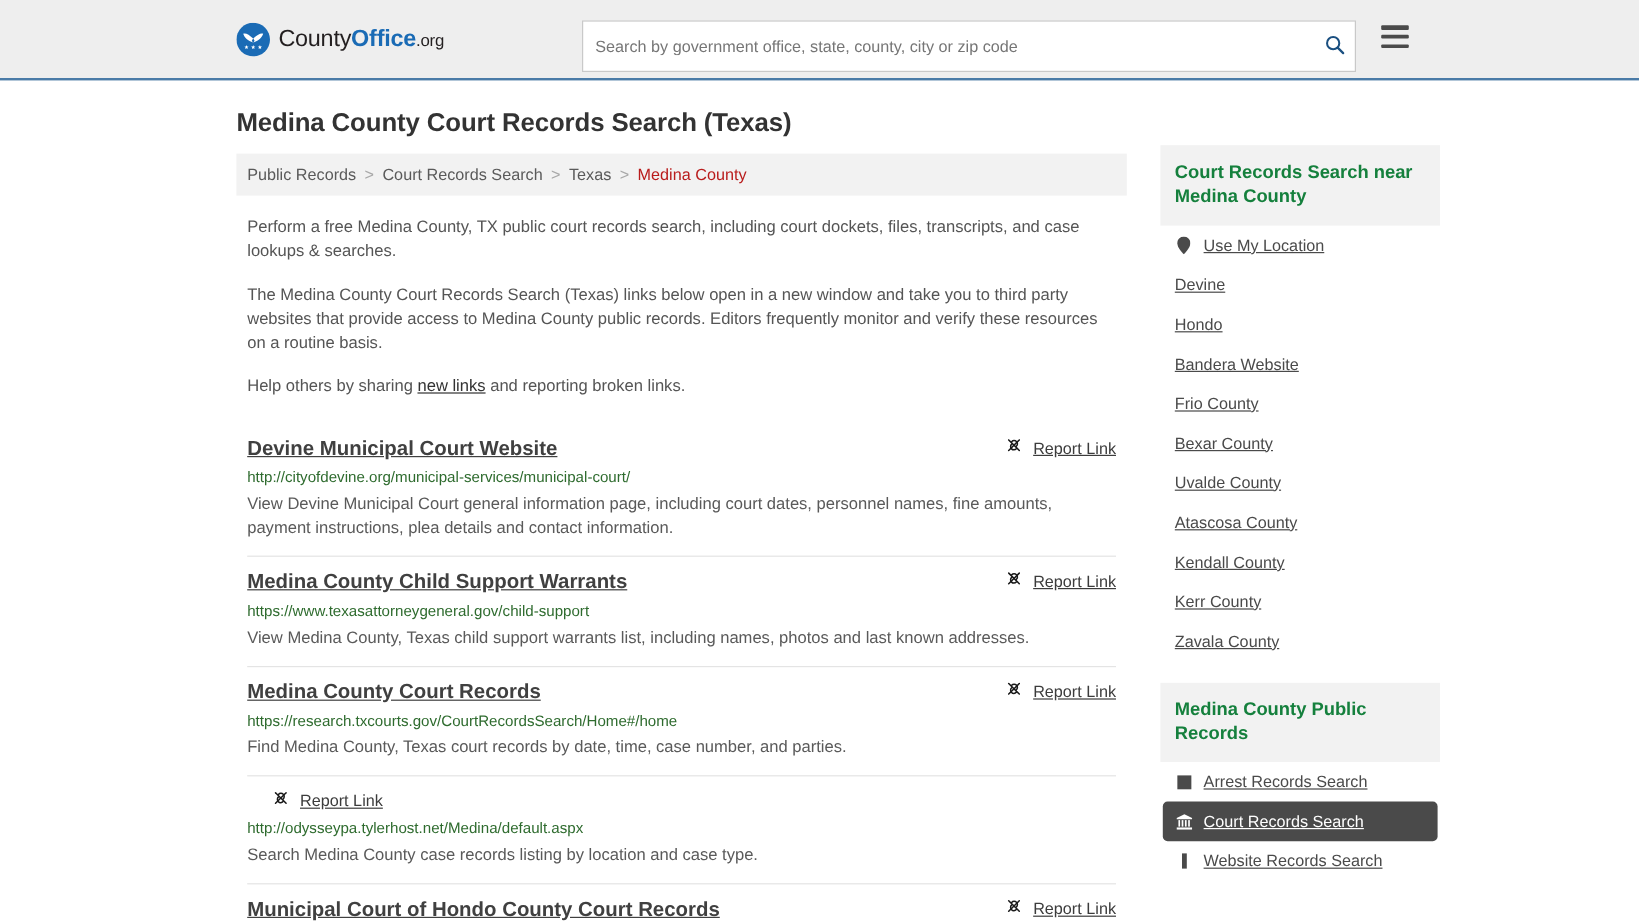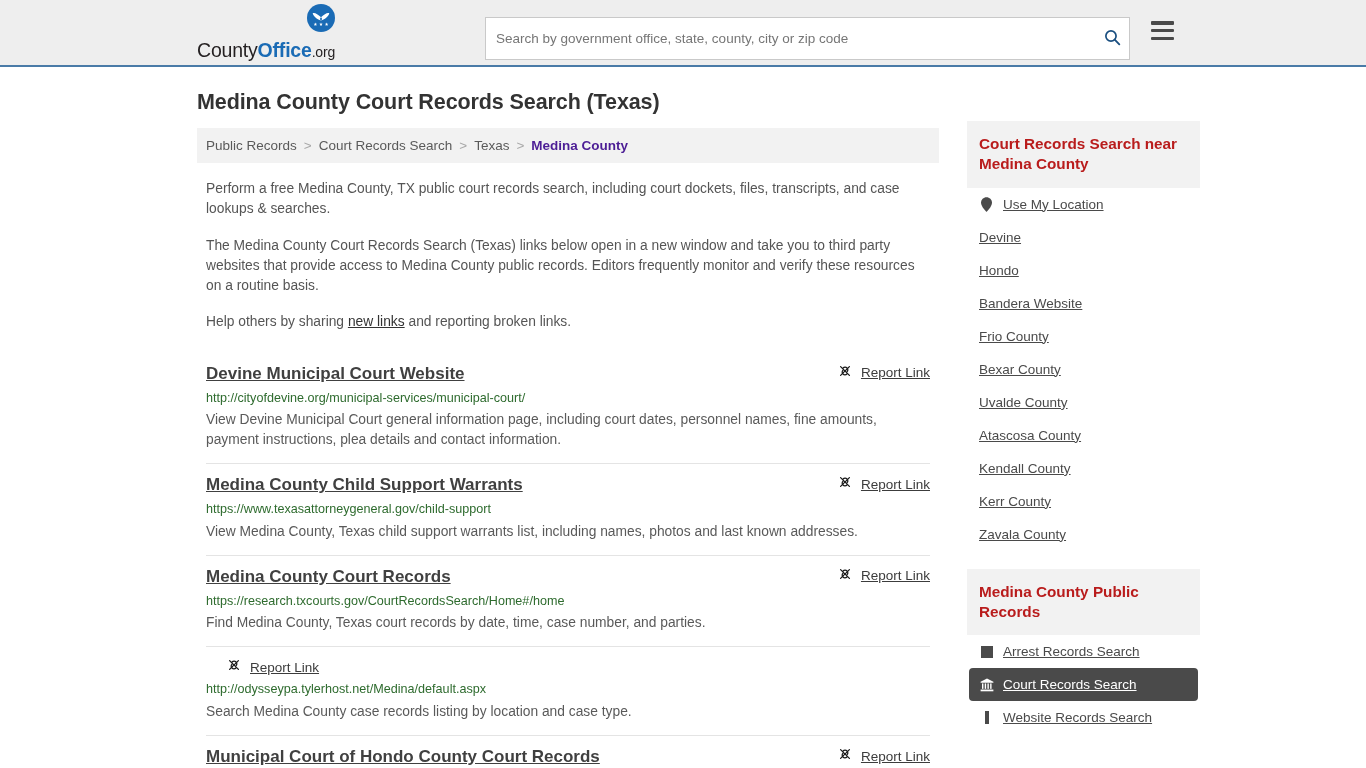--- a/index.html
+++ b/index.html
@@ -16,25 +16,24 @@
   .site-header {
     height: 67px;
     background: #eeeeee;
     border-bottom: 2px solid #4a7ba7;
     display: flex;
     align-items: center;
     position: relative;
   }
   .logo-wrap {
     display: flex;
-    align-items: flex-end;
+    align-items: center;
     margin-left: 197px;
     gap: 7px;
     cursor: pointer;
-    flex-direction: column;
   }
   .logo-mark { width: 28px; height: 28px; display: block; }
   .logo-text {
     font-size: 19.5px;
     letter-spacing: -0.2px;
     color: #231f20;
     white-space: nowrap;
   }
   .logo-text .b { color: #1a6bb5; font-weight: bold; }
   .logo-text .a { font-weight: 400; }
@@ -122,21 +121,21 @@
     align-items: center;
     flex-wrap: wrap;
     gap: 0;
   }
   .breadcrumb a {
     color: #5a5a5a;
     text-decoration: none;
     cursor: pointer;
   }
   .breadcrumb .sep { color: #a8a8a8; padding: 0 7px; }
-  .breadcrumb .current { color: #4c1d95; font-weight: bold; }
+  .breadcrumb .current { color: #b91c1c; }
 
   .intro {
     font-size: 13.8px;
     line-height: 1.47;
     color: #555555;
     margin: 16px 0 0 0;
     padding: 0 9px 0 9px;
   }
   .intro a {
     color: #333333;
@@ -191,21 +190,21 @@
     margin-top: 3px;
     line-height: 1.45;
   }
 
   
   .panel-head {
     background: #f2f2f2;
     padding: 13px 12px;
     font-size: 15.3px;
     font-weight: bold;
-    color: #b91c1c;
+    color: #15803d;
     line-height: 1.33;
   }
   .panel-list { padding: 0 2px; }
   .panel-item {
     display: flex;
     align-items: center;
     gap: 9px;
     padding: 9px 10px;
     font-size: 13.5px;
     cursor: pointer;

